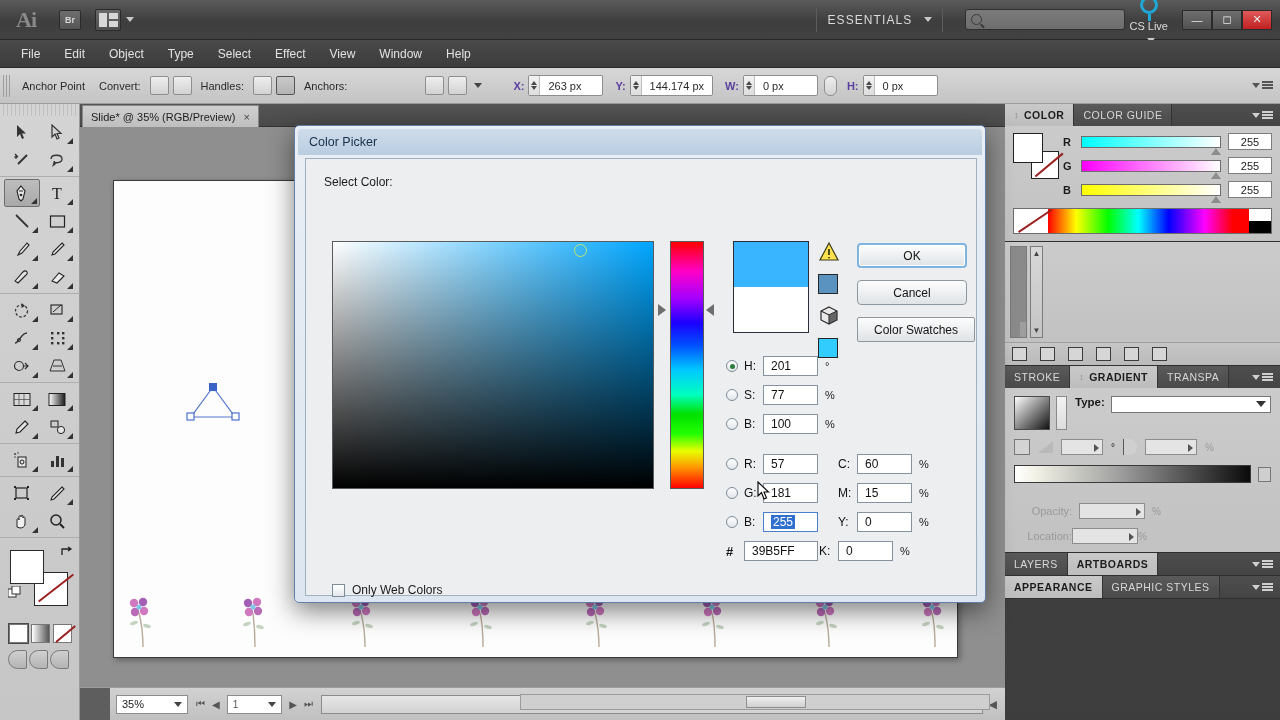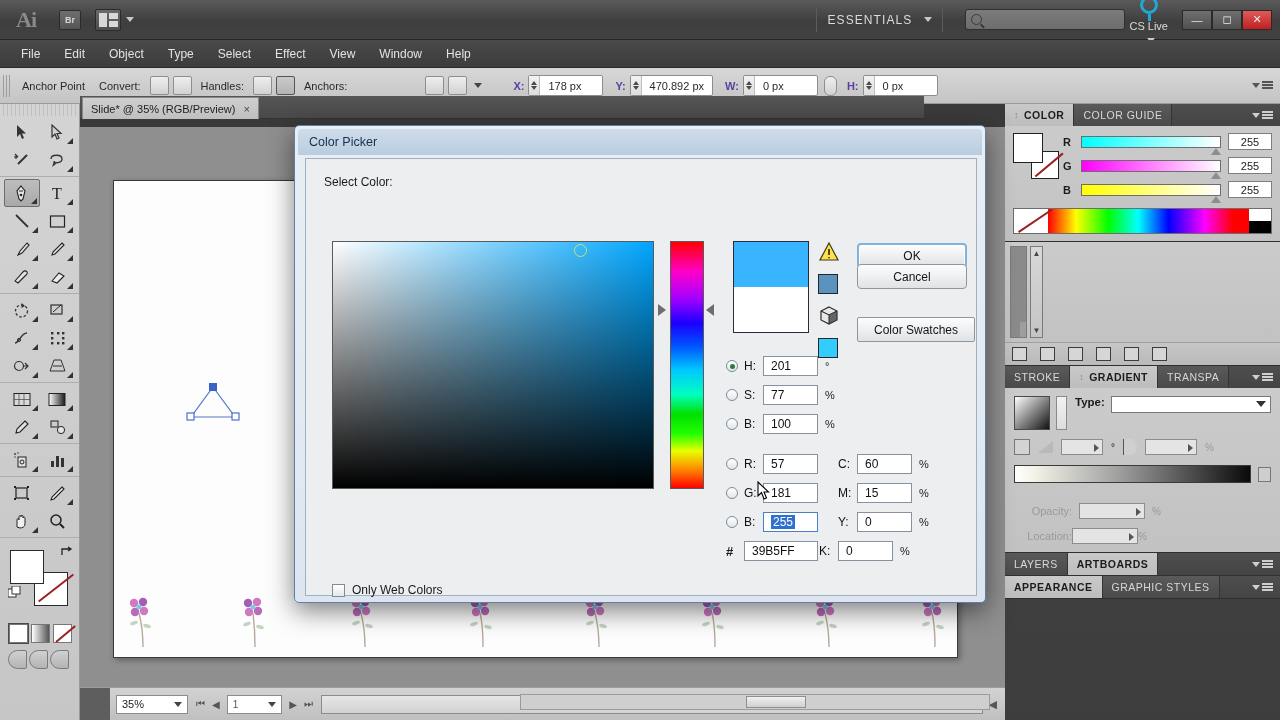--- a/index.html
+++ b/index.html
@@ -118,21 +118,21 @@
   .mode{ width:19px;height:19px;border:1px solid #777;}
   .mode.a{ background:#fff; outline:1px solid #4a4a4a;}
   .mode.b{ background:linear-gradient(90deg,#fff,#555);}
   .mode.c{ background:#fff; position:relative;}
   .mode.c::after{content:"";position:absolute;left:-1px;top:8px;width:25px;height:1.6px;background:#9b2020;transform:rotate(-40deg);}
   .screens{ display:flex; gap:2px; margin:7px 0 0 8px;}
   .scr{ width:19px;height:19px;border-radius:50% 2px 2px 50%; background:linear-gradient(#d0d0d0,#b4b4b4); border:1px solid #7a7a7a;}
 
   
   .doctab-bar{
-    position:absolute; left:80px; top:96px; width:844px; height:23px;
+    position:absolute; left:80px; top:104px; width:925px; height:23px;
     background:linear-gradient(#555,#4a4a4a); border-bottom:1px solid #333;
   }
   .doctab{
     position:absolute; left:2px; top:1px; height:22px; padding:0 8px;
     background:linear-gradient(#cfcfcf,#bfbfbf); border:1px solid #888; border-bottom:none;
     display:flex; align-items:center; gap:8px; font-size:11px; color:#1d1d1d;
   }
   .tab-x{ font-size:11px; color:#444; }
   .canvas{
     position:absolute; left:80px; top:127px; width:925px; height:560px;
@@ -340,29 +340,29 @@
     <div class="ic-btn"></div>
     <div class="caret-d" style="border-top-color:#444"></div>
     <div class="ic-btn plain"></div>
 
     <span class="axis-lbl">X:</span>
     <div class="num-field">
       <div class="spin">
           <i class="up"></i>
           <i class="dn"></i>
         </div>
-      <div class="num-val">178 px</div>
+      <div class="num-val">263 px</div>
     </div>
     <span class="axis-lbl">Y:</span>
     <div class="num-field">
       <div class="spin">
           <i class="up"></i>
           <i class="dn"></i>
         </div>
-      <div class="num-val">470.892 px</div>
+      <div class="num-val">144.174 px</div>
     </div>
     <span class="axis-lbl">W:</span>
     <div class="num-field">
       <div class="spin">
           <i class="up"></i>
           <i class="dn"></i>
         </div>
       <div class="num-val">0 px</div>
     </div>
     <div class="ic-btn" style="width:13px;height:20px;border-radius:6px"></div>
@@ -1053,21 +1053,21 @@
         <div class="si" id="gamut-sw" style="border: 1.4px solid rgb(38, 38, 38); width: 20px; height: 20px; margin-bottom: 11px; background: rgb(90, 147, 192);"></div>
         <svg class="si" viewBox="0 0 22 22">
           <path d="M11 2 L19 6 L19 15 L11 19 L3 15 L3 6 Z" fill="#e8e8e8" stroke="#2a2a2a" stroke-width="1.2"></path>
           <path d="M3 6 L11 10 L19 6 M11 10 L11 19" stroke="#2a2a2a" stroke-width="1.1" fill="none"></path>
           <path d="M11 10 L19 6 L19 15 L11 19 Z" fill="#3a3a3a" opacity=".75"></path>
         </svg>
         <div class="si" id="websafe-sw" style="border: 1.4px solid rgb(38, 38, 38); width: 20px; height: 20px; background: rgb(51, 204, 255);"></div>
       </div>
 
       <div class="btn primary" style="top:84px">OK</div>
-      <div class="btn" style="top:105px">Cancel</div>
+      <div class="btn" style="top:121px">Cancel</div>
       <div class="btn wide" style="top:158px">Color Swatches</div>
 
       <div class="fields">
 
         <div class="frow">
           <span class="radio on"></span>
           <span class="flbl">H:</span>
           <span class="fin">201</span>
           <span class="funit">°</span>
         </div>

